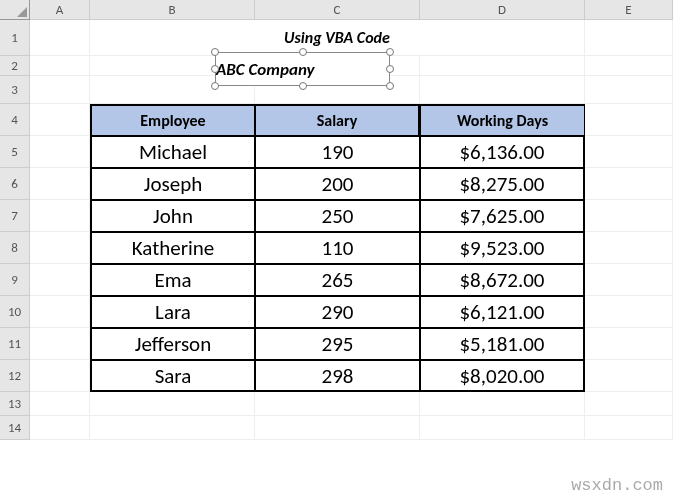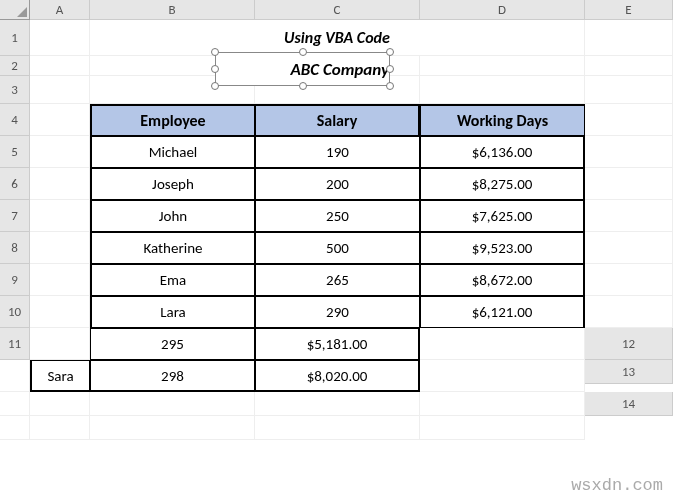--- a/index.html
+++ b/index.html
@@ -82,21 +82,21 @@
     }
     
     .table-header {
       background: #b4c6e7;
       font-weight: bold;
       font-size: 16px;
       border: 1px solid #000;
     }
     .table-cell {
       border: 1px solid #000;
-      font-size: 15px;
+      font-size: 21px;
     }
     .table-edge-left {
       border-left: 2px solid #000;
     }
     .table-edge-right {
       border-right: 2px solid #000;
     }
     .table-edge-top {
       border-top: 2px solid #000;
     }
@@ -108,21 +108,21 @@
     .textbox-selection {
       position: absolute;
       left: 215px;
       top: 52px;
       width: 175px;
       height: 34px;
       border: 1.5px solid #888;
       background: rgba(255,255,255,0.95);
       display: flex;
       align-items: center;
-      justify-content: flex-end;
+      justify-content: flex-start;
     }
     .textbox-content {
       font-size: 17px;
       font-weight: bold;
       font-style: italic;
     }
     .sel-handle {
       position: absolute;
       width: 8px;
       height: 8px;
@@ -203,40 +203,41 @@
   <div class="row-header r7">7</div>
   <div class="cell r7"></div>
   <div class="cell r7 table-cell table-edge-left">John</div>
   <div class="cell r7 table-cell">250</div>
   <div class="cell r7 table-cell table-edge-right">$7,625.00</div>
   <div class="cell r7"></div>
 
   <div class="row-header r8">8</div>
   <div class="cell r8"></div>
   <div class="cell r8 table-cell table-edge-left">Katherine</div>
-  <div class="cell r8 table-cell">500</div>
+  <div class="cell r8 table-cell">110</div>
   <div class="cell r8 table-cell table-edge-right">$9,523.00</div>
   <div class="cell r8"></div>
 
   <div class="row-header r9">9</div>
   <div class="cell r9"></div>
   <div class="cell r9 table-cell table-edge-left">Ema</div>
   <div class="cell r9 table-cell">265</div>
   <div class="cell r9 table-cell table-edge-right">$8,672.00</div>
   <div class="cell r9"></div>
 
   <div class="row-header r10">10</div>
   <div class="cell r10"></div>
   <div class="cell r10 table-cell table-edge-left">Lara</div>
   <div class="cell r10 table-cell">290</div>
   <div class="cell r10 table-cell table-edge-right">$6,121.00</div>
   <div class="cell r10"></div>
 
   <div class="row-header r11">11</div>
   <div class="cell r11"></div>
+  <div class="cell r11 table-cell table-edge-left">Jefferson</div>
   <div class="cell r11 table-cell">295</div>
   <div class="cell r11 table-cell table-edge-right">$5,181.00</div>
   <div class="cell r11"></div>
 
   <div class="row-header r12">12</div>
   <div class="cell r12"></div>
   <div class="cell r12 table-cell table-edge-left table-edge-bottom">Sara</div>
   <div class="cell r12 table-cell table-edge-bottom">298</div>
   <div class="cell r12 table-cell table-edge-right table-edge-bottom">$8,020.00</div>
   <div class="cell r12"></div>

